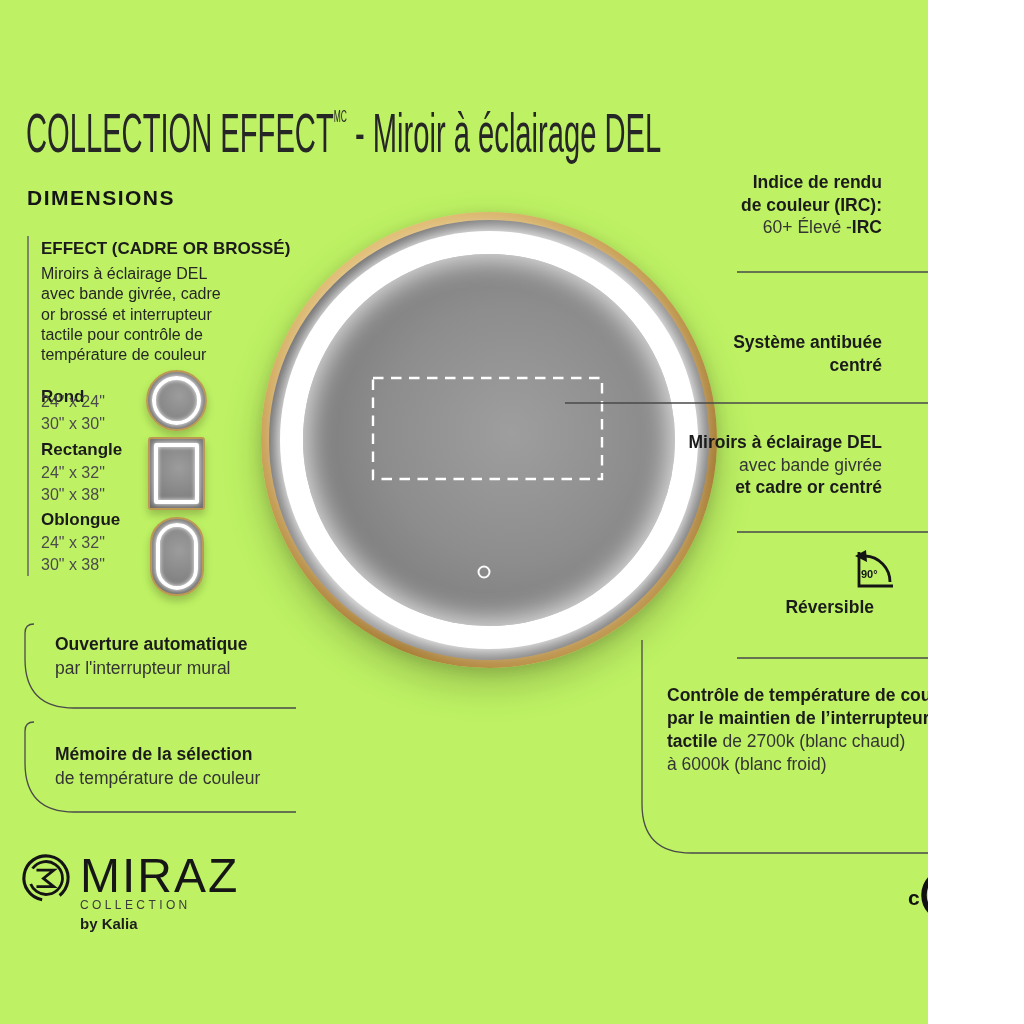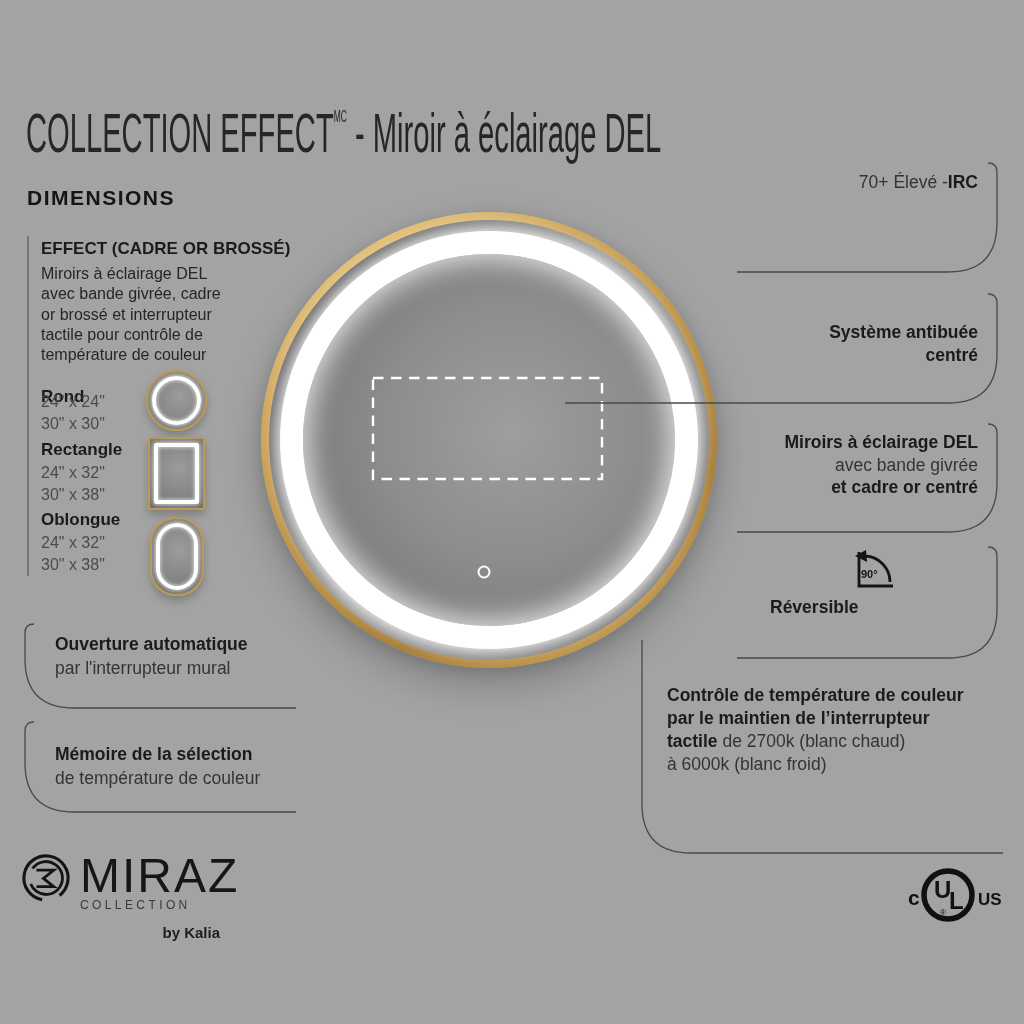--- a/index.html
+++ b/index.html
@@ -1,17 +1,17 @@
 <!DOCTYPE html>
 <html><head>
 <meta charset="utf-8">
 <style>
   html,body{margin:0;padding:0;background:#ffffff;}
   .page{
-    position:relative;width:1024px;height:1024px;background:#a3a3a3;overflow:hidden;
+    position:relative;width:928px;height:1024px;background:#bef264;overflow:hidden;
     font-family:"Liberation Sans",sans-serif;color:#1d1d1d;
   }
   
   .title{
     position:absolute;left:26px;top:88px;margin:0;width:1250px;
     font-size:55px;line-height:58px;font-weight:400;color:#262626;
     transform:scaleX(0.53);transform-origin:left top;letter-spacing:0;
     white-space:nowrap;
   }
   .title sup{font-size:16px;font-weight:400;vertical-align:30px;letter-spacing:0;}
@@ -46,29 +46,29 @@
     box-shadow:inset 0 0 26px 6px rgba(255,255,255,.75);}
   
   .connectors{position:absolute;left:0;top:0;width:1024px;height:1024px;pointer-events:none;}
   
   .co{position:absolute;font-size:17.5px;line-height:22.5px;white-space:pre-line;}
   .co .b{font-weight:700;color:#1b1b1b;}
   .co .l{font-weight:400;color:#343434;}
   .co-right{right:46px;width:320px;text-align:right;}
   .co-left{left:55px;width:330px;text-align:left;line-height:24px;}
   .co-temp{left:667px;top:684px;width:345px;line-height:23px;}
-  .rev-label{position:absolute;right:54px;top:597px;width:200px;
+  .rev-label{position:absolute;right:54px;top:597px;width:200px;text-align:right;
     font-size:17.5px;font-weight:700;color:#1b1b1b;}
   .rev-icon{position:absolute;left:851px;top:550px;}
   
   .emblem{position:absolute;left:20px;top:852px;}
   .brand{position:absolute;left:80px;top:857px;width:140px;}
   .brand-name{font-size:48px;line-height:38px;letter-spacing:2px;font-weight:400;color:#161616;}
   .brand-collection{margin-top:3px;font-size:12px;letter-spacing:3.4px;text-align:left;color:#3a3a3a;}
-  .brand-byline{margin-top:12px;font-size:15px;font-weight:700;text-align:right;color:#1d1d1d;}
+  .brand-byline{margin-top:3px;font-size:15px;font-weight:700;text-align:left;color:#1d1d1d;}
   .cert{position:absolute;left:896px;top:858px;}
 </style>
 </head>
 <body>
 
 <div class="page">
 
   <h1 class="title"><span>COLLECTION EFFECT</span><sup>MC</sup><span> - Miroir à éclairage DEL</span></h1>
 
   <div class="dim-heading">DIMENSIONS</div>
@@ -105,23 +105,25 @@
     <circle cx="484" cy="572" r="5.5" stroke="#fbfbfb" stroke-width="2"></circle>
     <path d="M988 163 Q997 163 997 172 L997 223 Q997 272 948 272 L737 272" stroke="#4a4a4a" stroke-width="1.3"></path>
     <path d="M988 294 Q997 294 997 303 L997 354 Q997 403 948 403 L565 403" stroke="#4a4a4a" stroke-width="1.3"></path>
     <path d="M988 424 Q997 424 997 433 L997 483 Q997 532 948 532 L737 532" stroke="#4a4a4a" stroke-width="1.3"></path>
     <path d="M988 547 Q997 547 997 556 L997 609 Q997 658 948 658 L737 658" stroke="#4a4a4a" stroke-width="1.3"></path>
     <path d="M34 624 Q25 624 25 633 L25 659 Q25 708 74 708 L296 708" stroke="#4a4a4a" stroke-width="1.3"></path>
     <path d="M34 722 Q25 722 25 731 L25 763 Q25 812 74 812 L296 812" stroke="#4a4a4a" stroke-width="1.3"></path>
     <path d="M642 640 L642 804 Q642 853 691 853 L1003 853" stroke="#4a4a4a" stroke-width="1.3"></path>
   </svg>
 
-  <div class="co co-right" style="top:171px"><span class="l">70+ Élevé -</span><span class="b">IRC</span></div>
+  <div class="co co-right" style="top:171px"><span class="b">Indice de rendu
+de couleur (IRC):
+</span><span class="l">60+ Élevé -</span><span class="b">IRC</span></div>
 
-  <div class="co co-right" style="top:321px"><span class="b">Système antibuée
+  <div class="co co-right" style="top:331px"><span class="b">Système antibuée
 centré</span></div>
 
   <div class="co co-right" style="top:431px"><span class="b">Miroirs à éclairage DEL
 </span><span class="l">avec bande givrée
 </span><span class="b">et cadre or centré</span></div>
 
   <svg class="rev-icon" width="46" height="44" viewBox="0 0 46 44" xmlns="http://www.w3.org/2000/svg">
     <path d="M8 2 L8 36 L42 36" stroke="#141414" stroke-width="2.8" fill="none"></path>
     <path d="M14 6 A26 26 0 0 1 39 32" stroke="#141414" stroke-width="2.8" fill="none"></path>
     <polygon points="15,0 4,6 16,12" fill="#141414"></polygon>

